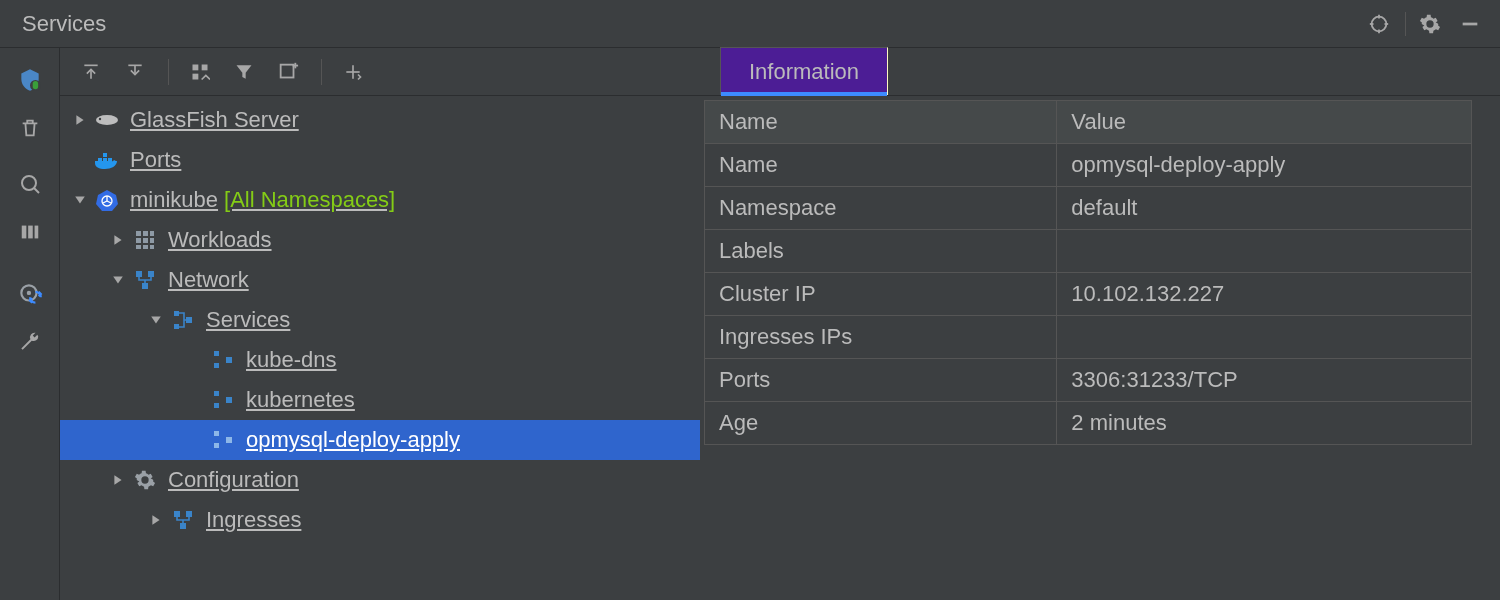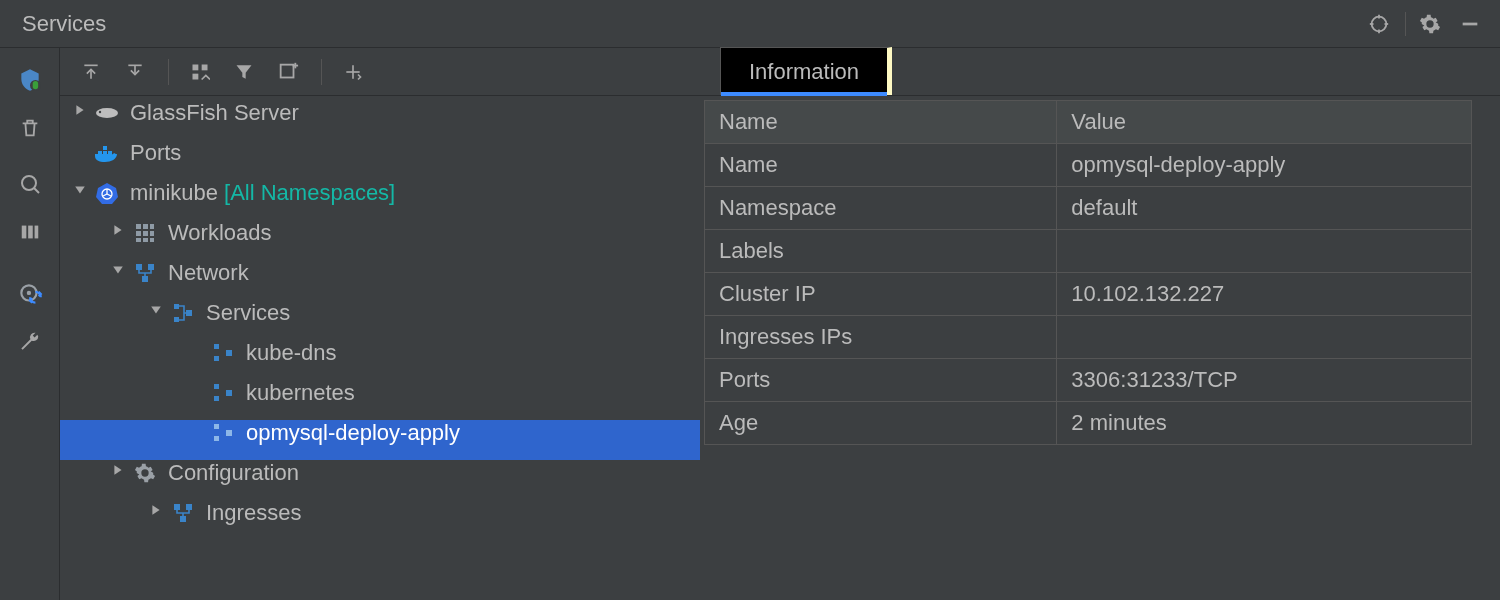--- a/index.html
+++ b/index.html
@@ -98,45 +98,47 @@
     margin: 0 14px 0 6px;
   }
 
   .tree {
     flex: 1;
     overflow: hidden;
     padding-top: 4px;
   }
   .row {
     display: flex;
+    align-items: center;
     height: 40px;
     padding-left: 10px;
     white-space: nowrap;
     cursor: default;
+    text-decoration: underline;
   }
   .row.selected { background: #2f65cd; color: #ffffff; }
   .arrow {
     width: 20px;
     height: 20px;
     display: flex;
     align-items: center;
     justify-content: center;
     color: #a7a7a7;
   }
   .nodeicon {
     width: 26px;
     height: 26px;
     display: flex;
     align-items: center;
     justify-content: center;
     margin: 0 10px 0 4px;
   }
   .label { color: #bbbbbb; }
   .row.selected .label { color: #ffffff; }
-  .grey { color: #14b8a6; margin-left: 6px; }
+  .grey { color: #84cc16; margin-left: 6px; }
 
   
   .details {
     flex: 1;
     display: flex;
     flex-direction: column;
     background: #3c3f41;
   }
   .tab-strip {
     height: 48px;
@@ -148,24 +150,24 @@
   .tab {
     height: 48px;
     display: flex;
     align-items: center;
     padding: 0 28px;
     color: #bbbbbb;
     position: relative;
     background: #3c3f41;
   }
   .tab.active {
-    background: #000000;
+    background: #4c1d95;
     border-top: 1px solid #555;
     border-left: 1px solid #555;
-    border-right: 5px solid #fef9c3;
+    border-right: 1px solid #fef9c3;
   }
   .tab.active::after {
     content: "";
     position: absolute;
     left: 0; right: 0; bottom: -1px;
     height: 4px;
     background: #3d8bff;
   }
 
   .info-table {

